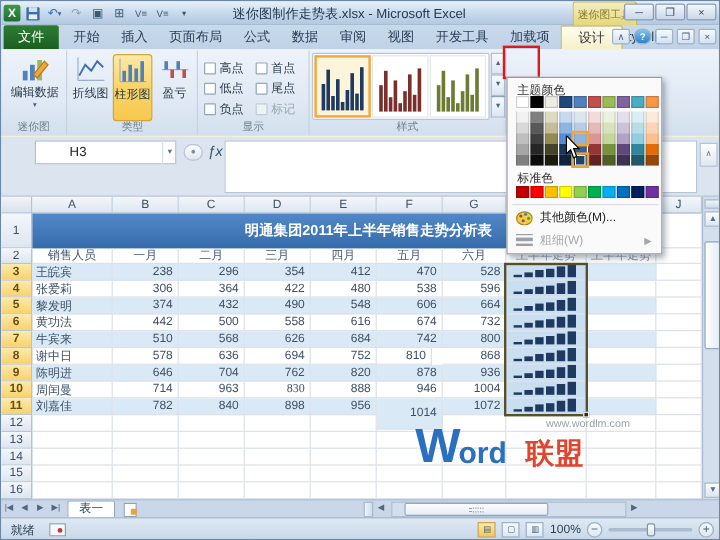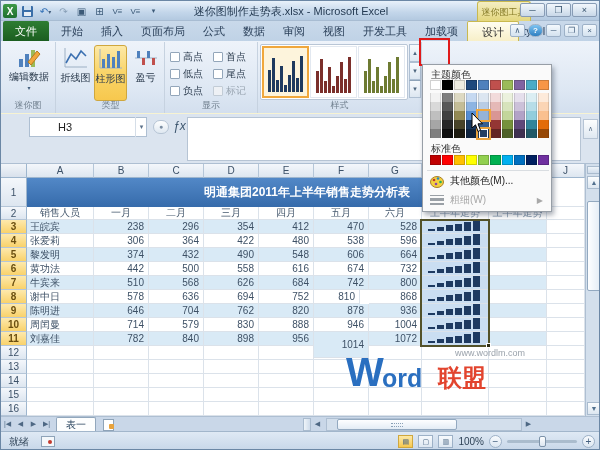--- a/index.html
+++ b/index.html
@@ -492,22 +492,22 @@
         <div class="sbar" style="height: 4px; background: rgb(30, 58, 97);"></div>
         <div class="sbar" style="height: 6px; background: rgb(30, 58, 97);"></div>
         <div class="sbar" style="height: 7px; background: rgb(30, 58, 97);"></div>
         <div class="sbar" style="height: 9px; background: rgb(30, 58, 97);"></div>
         <div class="sbar" style="height: 11px; background: rgb(30, 58, 97);"></div>
       </div>
       <div class="cell band" style="left: 488px; top: 140px; width: 58px; height: 14px;"></div>
       <div class="cell" style="left: 546px; top: 140px; width: 38px; height: 14px;"></div>
       <div class="cell nm" style="left: 26px; top: 154px; width: 67px; height: 14px;">周闰曼</div>
       <div class="cell num" style="left: 93px; top: 154px; width: 55px; height: 14px;">714</div>
-      <div class="cell num" style="left: 148px; top: 154px; width: 55px; height: 14px;">579</div>
-      <div class="cell num" style="left: 203px; top: 154px; width: 55px; height: 14px;">830</div>
+      <div class="cell num" style="left: 148px; top: 154px; width: 55px; height: 14px;">963</div>
+      <div class="cell num" style="left: 203px; top: 154px; width: 55px; height: 14px; font-family: Liberation Serif, serif;">830</div>
       <div class="cell num" style="left: 258px; top: 154px; width: 55px; height: 14px;">888</div>
       <div class="cell num" style="left: 313px; top: 154px; width: 55px; height: 14px;">946</div>
       <div class="cell num" style="left: 368px; top: 154px; width: 53px; height: 14px;">1004</div>
       <div class="cell sparkcell" style="left: 421px; top: 154px; width: 67px; height: 14px;">
         <div class="sbar" style="height: 2px; background: rgb(30, 58, 97);"></div>
         <div class="sbar" style="height: 4px; background: rgb(30, 58, 97);"></div>
         <div class="sbar" style="height: 6px; background: rgb(30, 58, 97);"></div>
         <div class="sbar" style="height: 7px; background: rgb(30, 58, 97);"></div>
         <div class="sbar" style="height: 9px; background: rgb(30, 58, 97);"></div>
         <div class="sbar" style="height: 11px; background: rgb(30, 58, 97);"></div>

